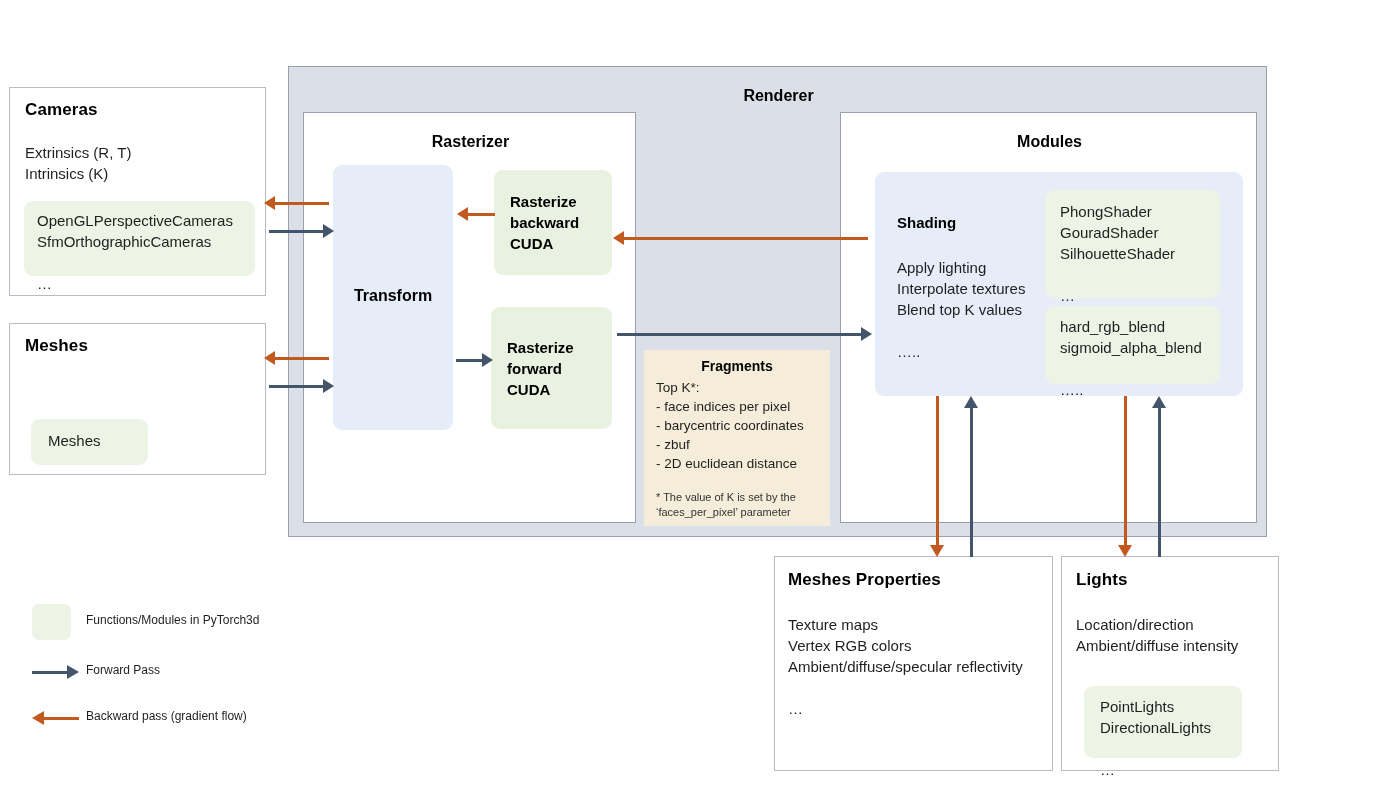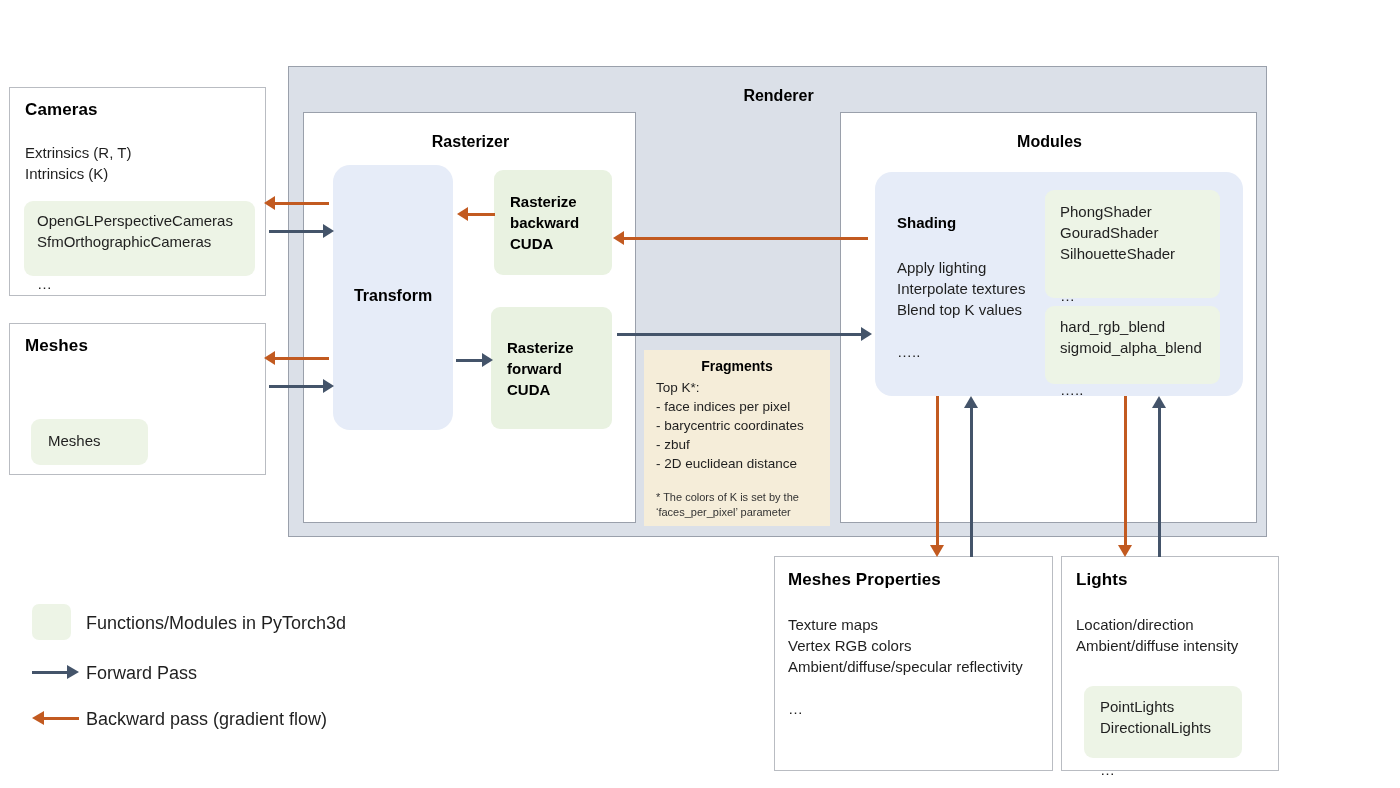--- a/index.html
+++ b/index.html
@@ -76,21 +76,21 @@
     line-height: 21px;
     color: #000;
     display: flex;
     align-items: center;
     white-space: pre-line;
   }
 
   
   .blue {
     background: #e6ecf8;
-    border-radius: 17px;
+    border-radius: 9px;
   }
   .blue-label {
     font-weight: bold;
     font-size: 16px;
     color: #000;
     text-align: center;
   }
 
   
   .cream {
@@ -141,21 +141,21 @@
     position: absolute;
     left: 50%;
     width: 0; height: 0;
     border-left: 7px solid transparent;
     border-right: 7px solid transparent;
     margin-left: -7px;
   }
 
   
   .legend-text {
-    font-size: 18px;
+    font-size: 12px;
     color: #1f1f1f;
   }
   .legend-swatch {
     background: #edf4e6;
     border-radius: 7px;
   }
 </style>
 </head>
 <body>
 
@@ -211,21 +211,21 @@
   </div>
 </div>
 
 <div class="abs cream" style="left:644px; top:350px; width:186px; height:176px;">
   <div class="abs cream-title" style="left:0; top:8px; width:186px;">Fragments</div>
   <div class="abs cream-text" style="left:12px; top:28px; width:175px;">Top K*:
 - face indices per pixel
 - barycentric coordinates
 - zbuf
 - 2D euclidean distance</div>
-  <div class="abs cream-note" style="left:12px; top:140px; width:168px;">* The colors of K is set by the
+  <div class="abs cream-note" style="left:12px; top:140px; width:168px;">* The value of K is set by the
 ‘faces_per_pixel’ parameter</div>
 </div>
 
 <div class="abs card" style="left:9px; top:87px; width:257px; height:209px;">
   <div class="abs card-title" style="left:15px; top:12px;">Cameras</div>
   <div class="abs body-text" style="left:15px; top:54px; width:230px;">Extrinsics (R, T)
 Intrinsics (K)</div>
   <div class="abs green" style="left:14px; top:113px; width:231px; height:75px;">
     <div class="abs green-text" style="left:13px; top:9px; width:215px;">OpenGLPerspectiveCameras
 SfmOrthographicCameras

